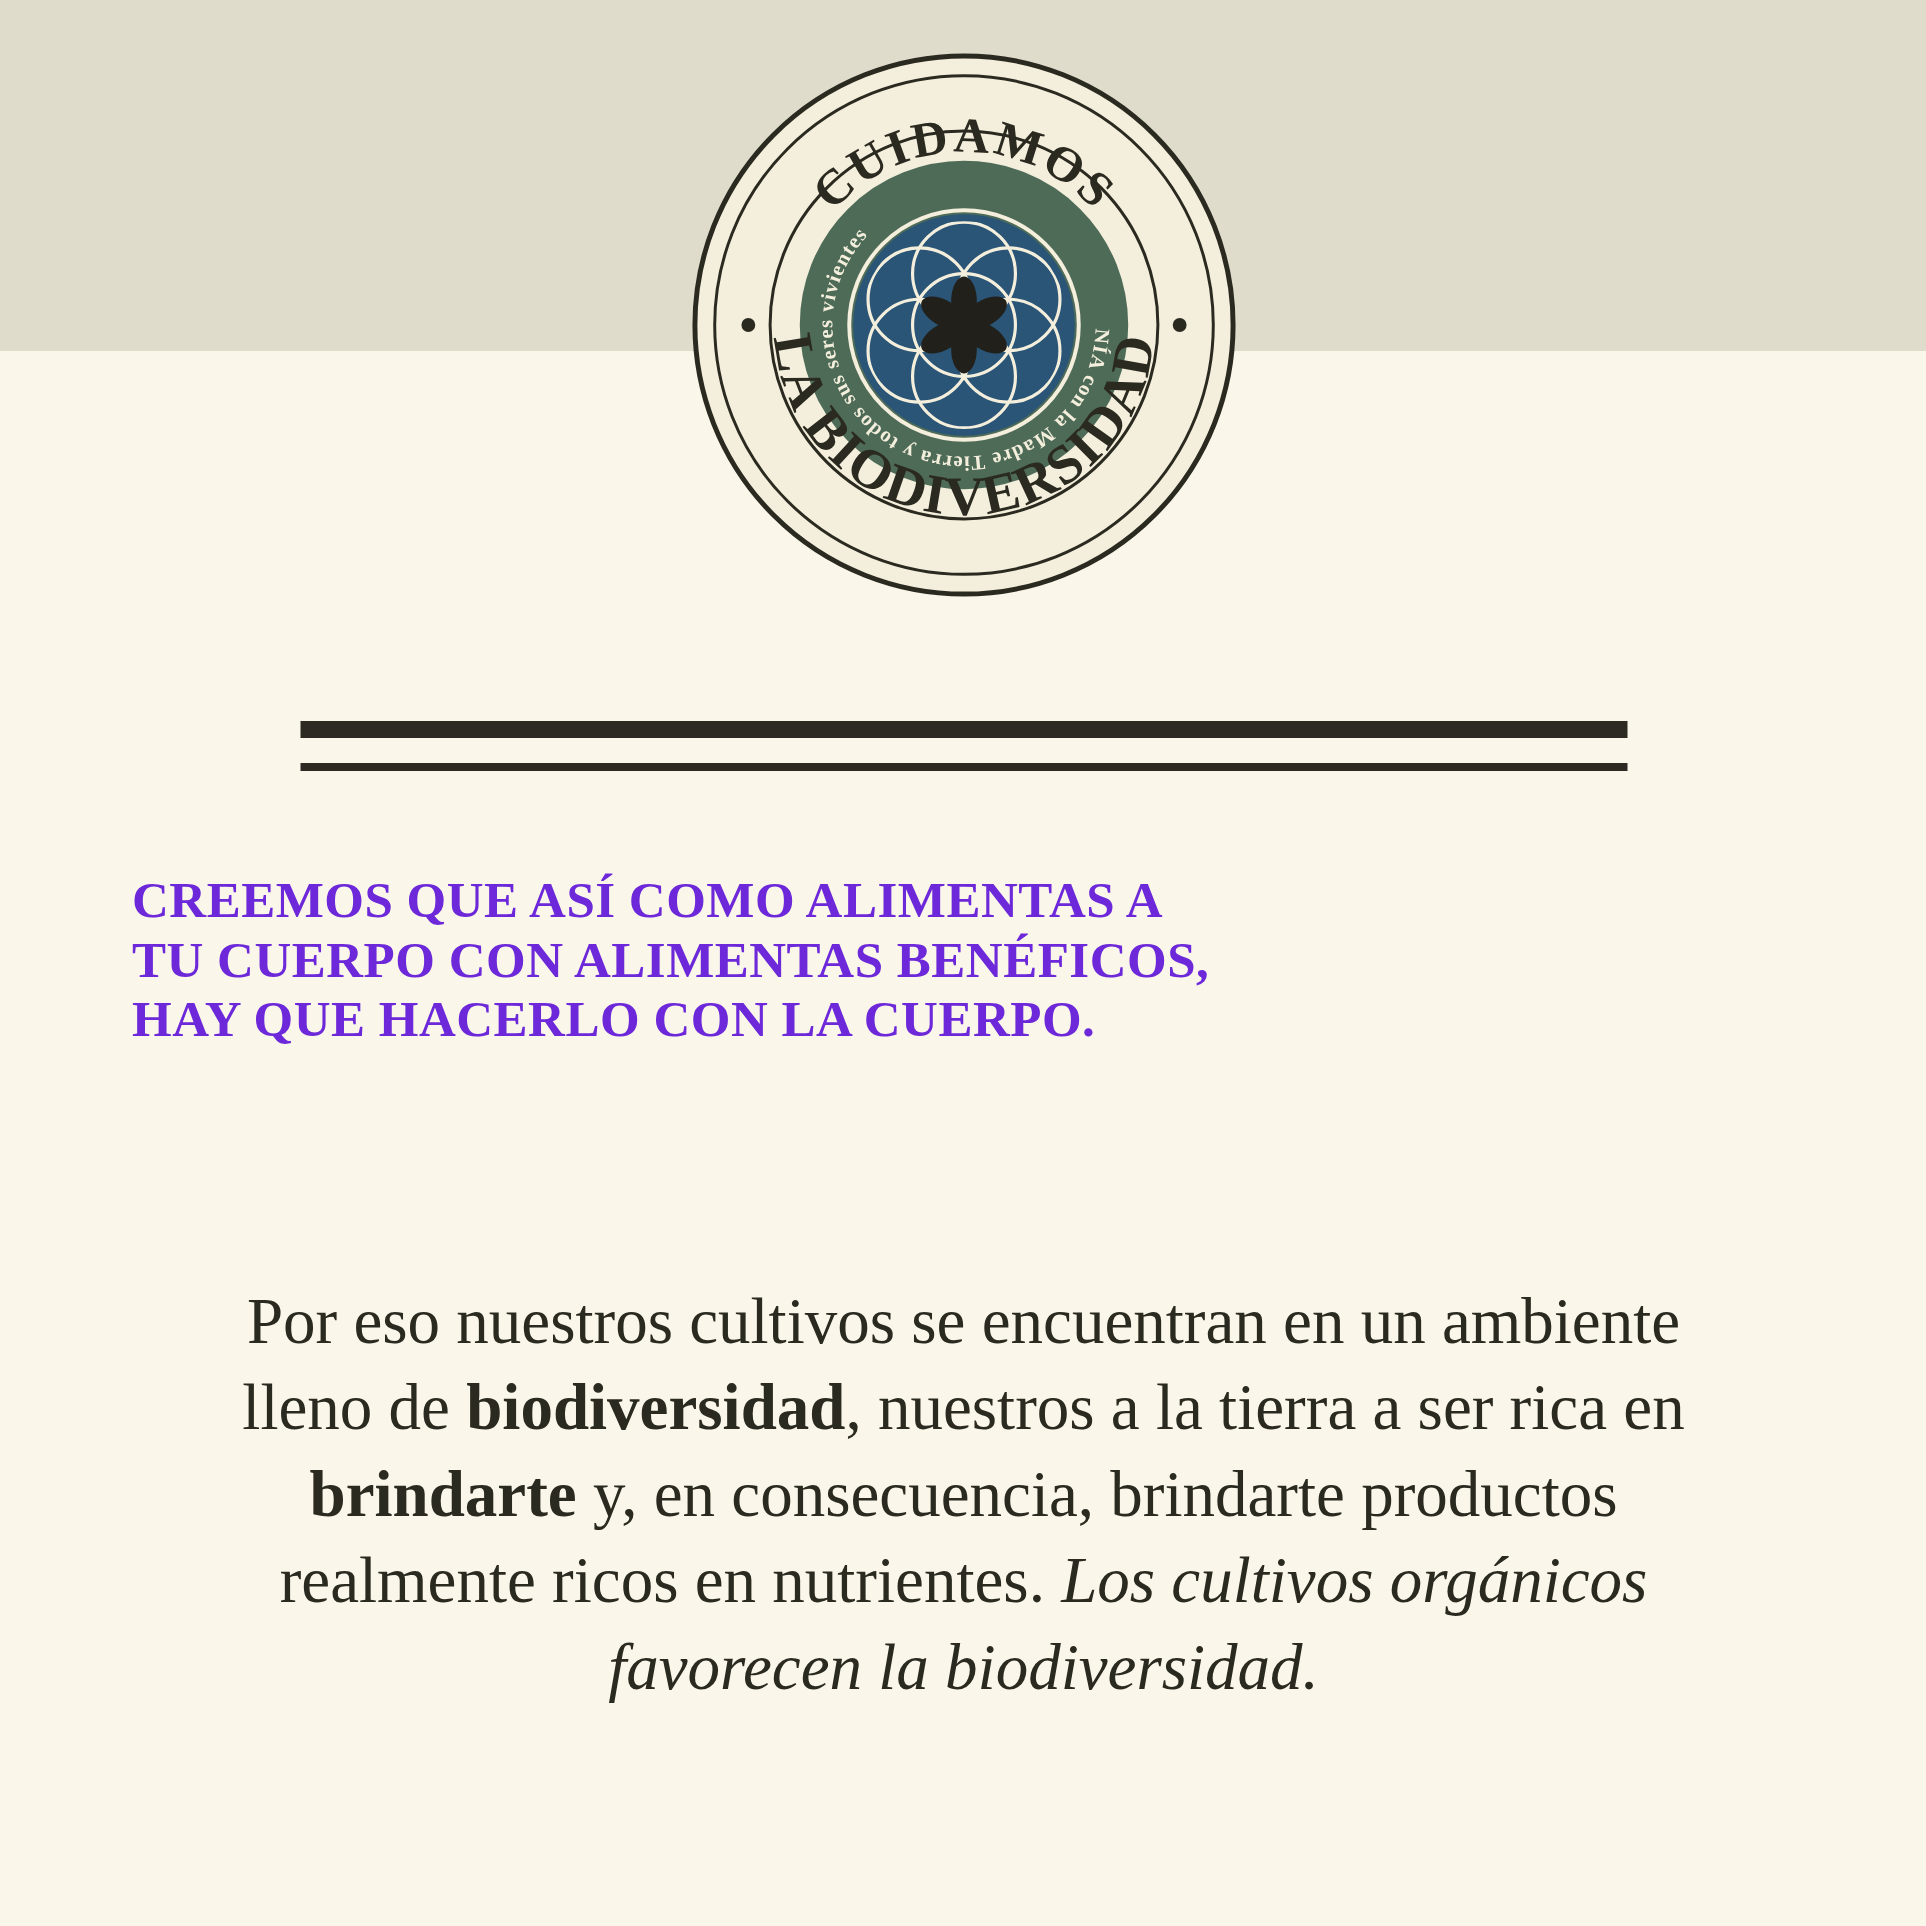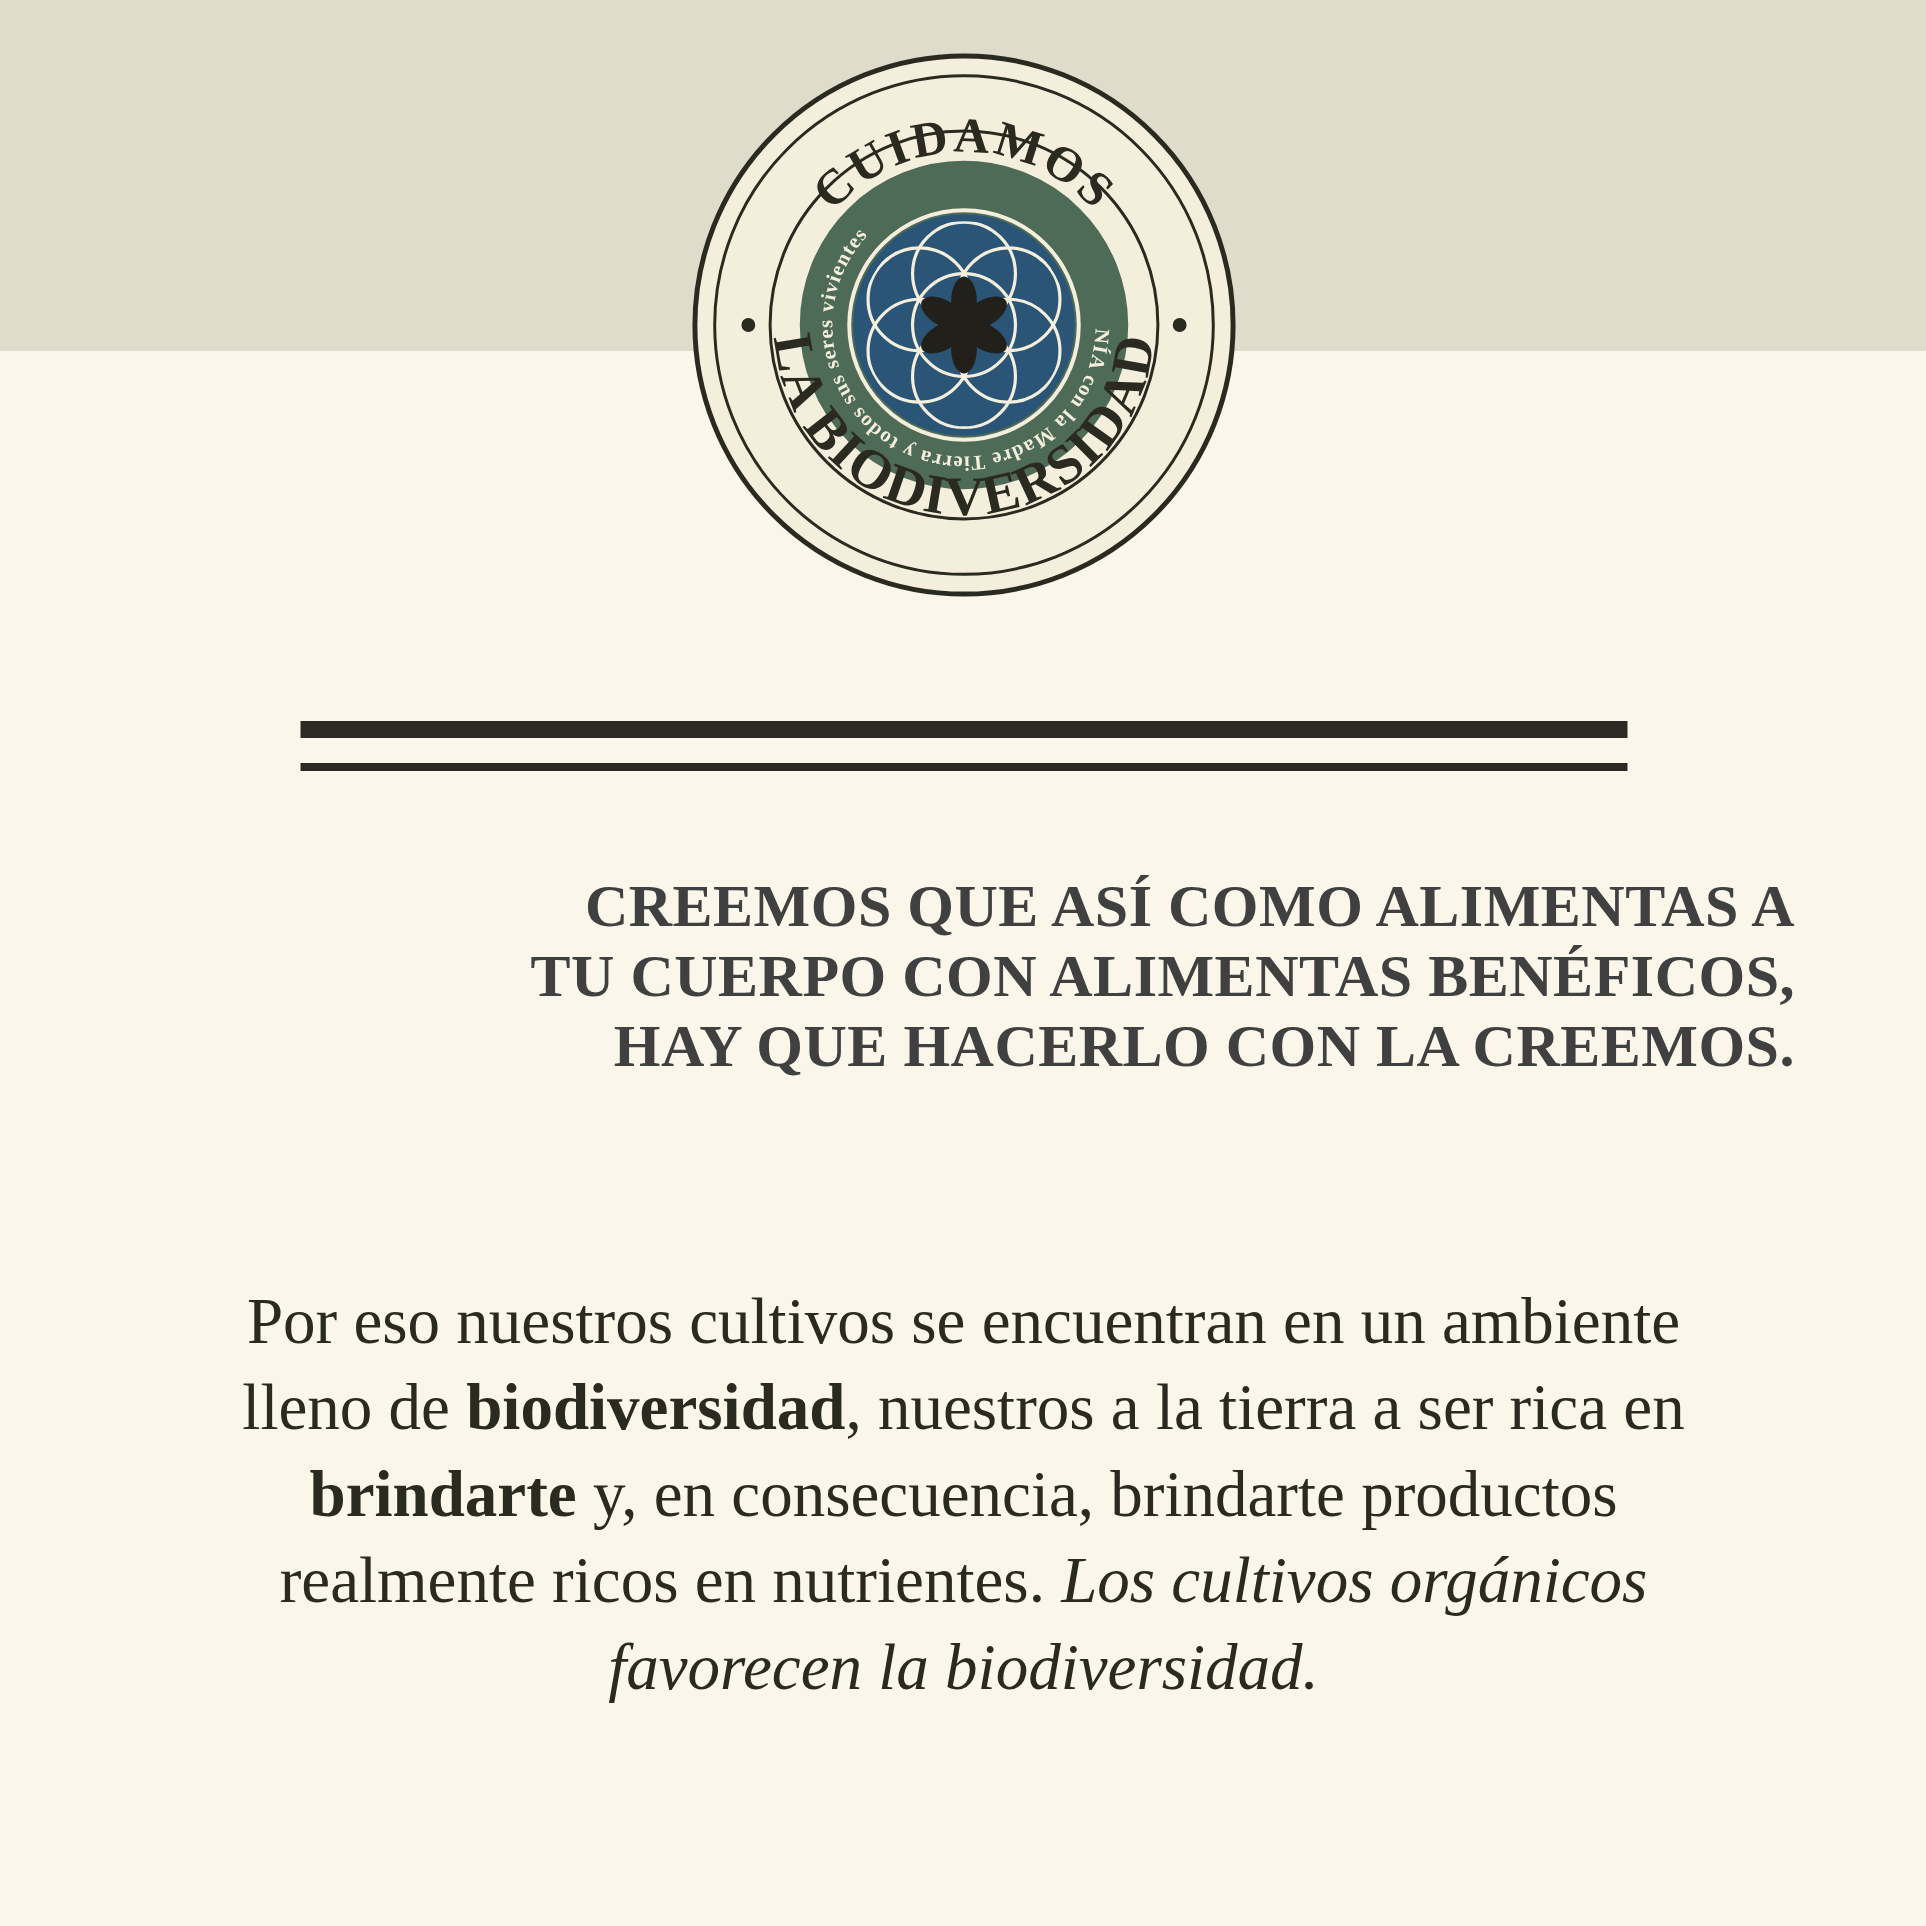--- a/index.html
+++ b/index.html
@@ -61,24 +61,24 @@
     margin-top: 25px;
   }
 
   
   .headline {
     position: absolute;
     left: 50%;
     transform: translateX(-50%);
     top: 871px;
     width: 1663px;
-    text-align: right;
-    color: #404040;
+    text-align: left;
+    color: #6d28d9;
     font-weight: bold;
-    font-size: 60px;
+    font-size: 51px;
     line-height: 1.17;
     letter-spacing: 0.5px;
   }
 
   
   .body-copy {
     position: absolute;
     left: 50%;
     transform: translateX(-50%);
     top: 1213px;
@@ -159,19 +159,19 @@
   </div>
 
   <div class="rules">
     <div class="rule-thick"></div>
     <div class="rule-thin"></div>
   </div>
 
   <div class="headline">
     <div>CREEMOS QUE ASÍ COMO ALIMENTAS A</div>
     <div>TU CUERPO CON ALIMENTAS BENÉFICOS,</div>
-    <div>HAY QUE HACERLO CON LA CREEMOS.</div>
+    <div>HAY QUE HACERLO CON LA CUERPO.</div>
   </div>
 
   <p class="body-copy"><span>Por eso nuestros cultivos se encuentran en un ambiente lleno de </span><b>biodiversidad</b><span>, nuestros a la tierra a ser rica en </span><b>brindarte</b><span> y, en consecuencia, brindarte productos realmente ricos en nutrientes. </span><i>Los cultivos orgánicos favorecen la biodiversidad.</i></p>
 
 </div>
 
 
 </body></html>

